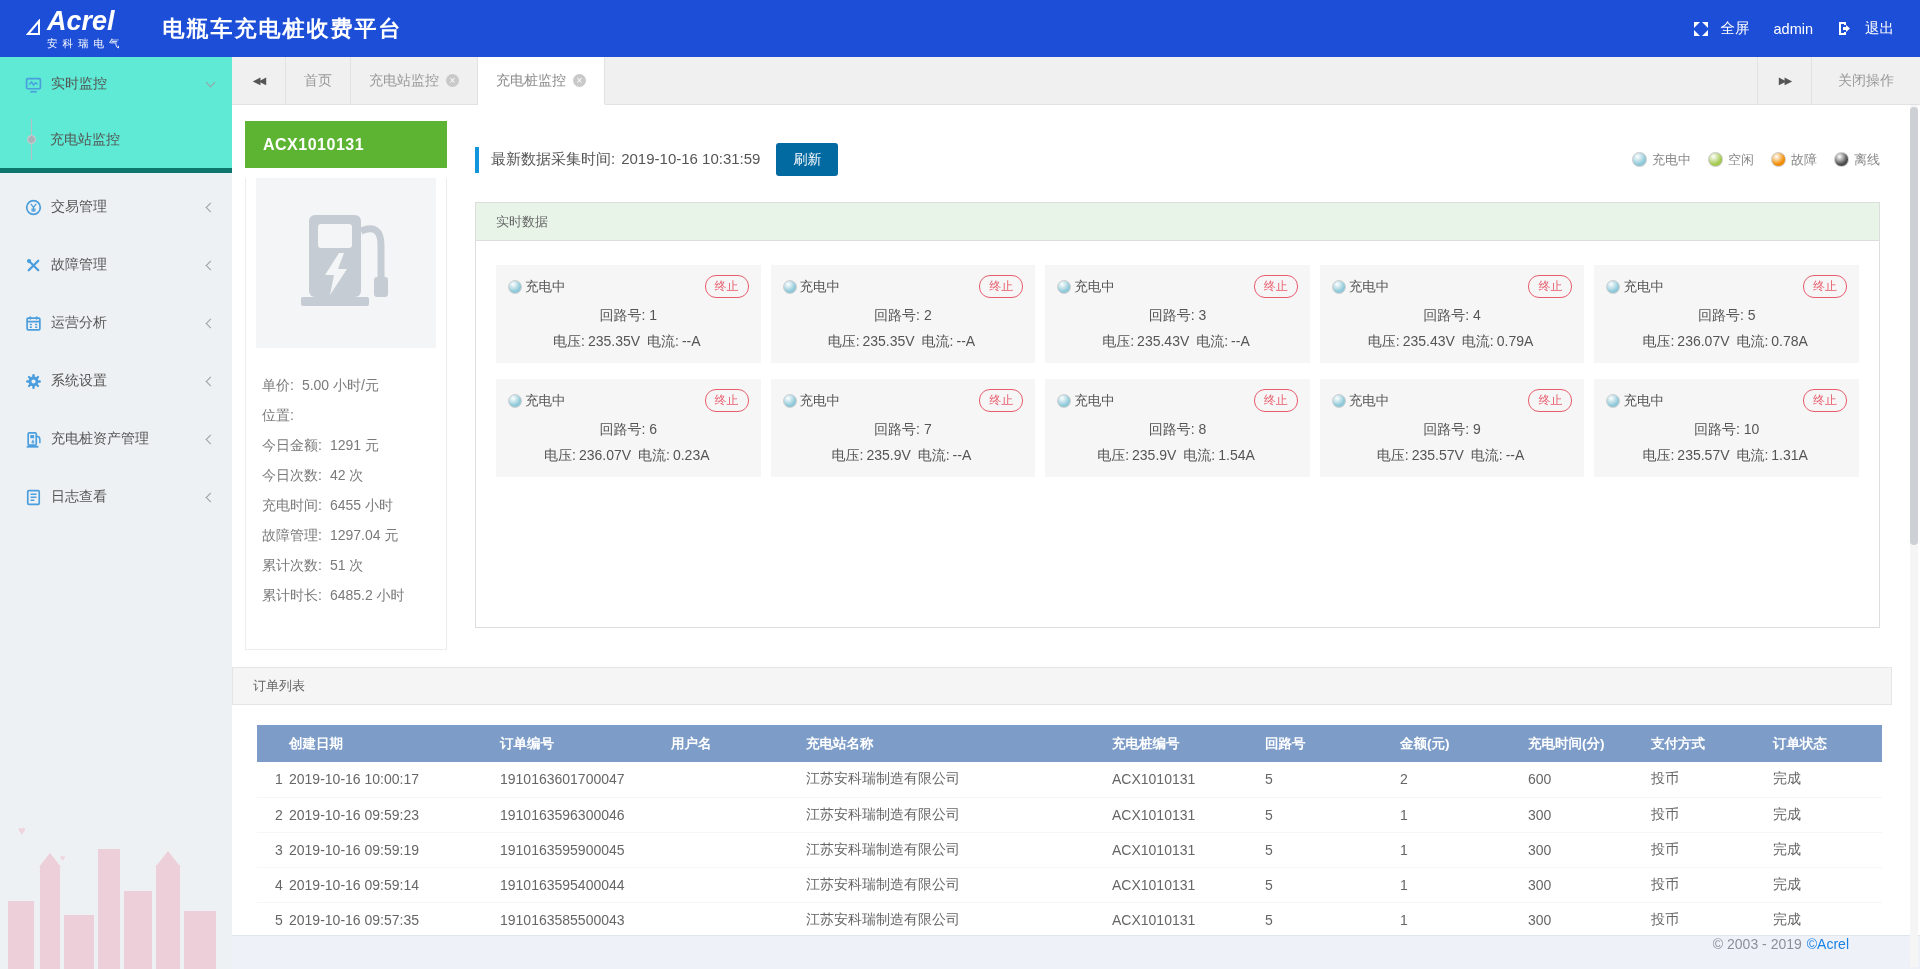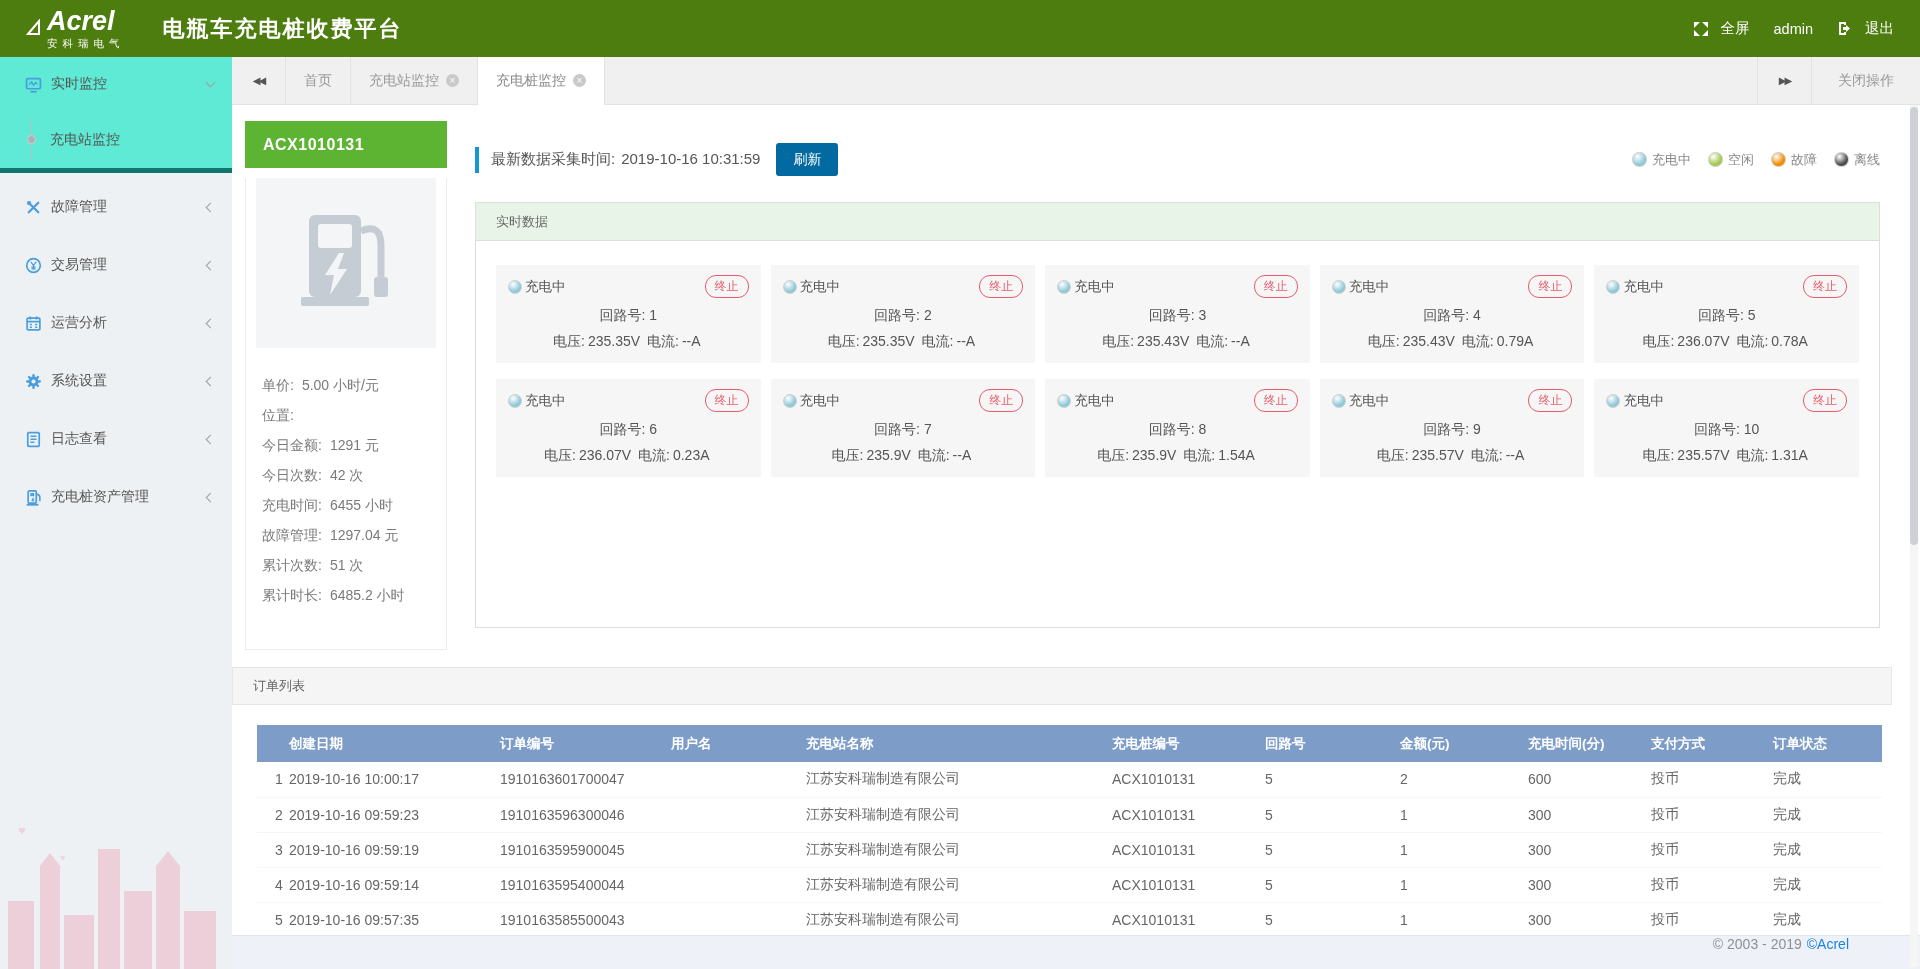--- a/index.html
+++ b/index.html
@@ -1,20 +1,20 @@
 <!DOCTYPE html>
 <html><head>
 <meta charset="utf-8">
 <style>
   * { margin:0; padding:0; box-sizing:border-box; }
   html,body { width:1920px; height:969px; overflow:hidden;
     font-family:"Liberation Sans","DejaVu Sans",sans-serif; background:#fff; }
 
   
-  .app-header { height:57px; background:#4d7c0f; display:flex; align-items:center; position:relative; }
+  .app-header { height:57px; background:#1d4ed8; display:flex; align-items:center; position:relative; }
   .logo { margin-left:26px; display:flex; align-items:flex-end; gap:6px; color:#fff; }
   .logo-flag { margin-bottom:14px; }
   .logo-text { line-height:1; }
   .logo-brand { font-size:27px; font-weight:bold; font-style:italic; letter-spacing:0; }
   .logo-sub { font-size:10.5px; letter-spacing:5px; margin-top:3px; white-space:nowrap; }
   .app-title { color:#fff; font-size:22px; font-weight:bold; letter-spacing:2px; margin-left:38px; }
   .header-right { position:absolute; right:26px; top:0; height:57px; display:flex; align-items:center; gap:24px; color:#fff; font-size:14.5px; }
   .hbtn { display:flex; align-items:center; gap:12px; cursor:pointer; }
 
   
@@ -174,35 +174,35 @@
             <span class="dot"></span>
           </span>
         <span class="lbl">充电站监控</span>
       </div>
     </div>
 
     <div class="side-plain">
       <div class="side-group">
         <span class="icon16">
           <svg width="17" height="17" viewBox="0 0 16 16">
+            <circle cx="8" cy="8" r="6.4" fill="none" stroke="#4a9ede" stroke-width="1.6"></circle>
+            <path d="M5.5 4.5 L8 8 L10.5 4.5 M8 8 v4 M6 9.5 h4 M6 11.2 h4" fill="none" stroke="#4a9ede" stroke-width="1.2"></path>
+          </svg>
+        </span>
+        <span class="lbl">交易管理</span>
+        <span class="chev left"></span>
+      </div>
+      <div class="side-group">
+        <span class="icon16">
+          <svg width="17" height="17" viewBox="0 0 16 16">
             <path d="M3.5 12.5 L12.5 3.5 M3.5 3.5 L12.5 12.5" stroke="#4a9ede" stroke-width="2.1" stroke-linecap="round"></path>
             <circle cx="3.8" cy="3.8" r="2" fill="#4a9ede"></circle>
           </svg>
         </span>
         <span class="lbl">故障管理</span>
-        <span class="chev left"></span>
-      </div>
-      <div class="side-group">
-        <span class="icon16">
-          <svg width="17" height="17" viewBox="0 0 16 16">
-            <circle cx="8" cy="8" r="6.4" fill="none" stroke="#4a9ede" stroke-width="1.6"></circle>
-            <path d="M5.5 4.5 L8 8 L10.5 4.5 M8 8 v4 M6 9.5 h4 M6 11.2 h4" fill="none" stroke="#4a9ede" stroke-width="1.2"></path>
-          </svg>
-        </span>
-        <span class="lbl">交易管理</span>
         <span class="chev left"></span>
       </div>
       <div class="side-group">
         <span class="icon16">
           <svg width="17" height="17" viewBox="0 0 16 16">
             <rect x="2" y="3" width="12" height="11" rx="1" fill="none" stroke="#4a9ede" stroke-width="1.6"></rect>
             <path d="M2 6.2 h12 M5 1.4 v2.8 M11 1.4 v2.8" stroke="#4a9ede" stroke-width="1.6"></path>
             <path d="M4.5 9 h2 M9.5 9 h2 M4.5 11.5 h2 M9.5 11.5 h2" stroke="#4a9ede" stroke-width="1.3"></path>
           </svg>
         </span>
@@ -219,38 +219,38 @@
             <circle cx="8" cy="8" r="4.6"></circle>
             <circle cx="8" cy="8" r="1.9" fill="#eef1f3"></circle>
           </svg>
         </span>
         <span class="lbl">系统设置</span>
         <span class="chev left"></span>
       </div>
       <div class="side-group">
         <span class="icon16">
           <svg width="17" height="17" viewBox="0 0 16 16">
-            <rect x="2.6" y="1.6" width="10.8" height="12.8" rx="1" fill="none" stroke="#4a9ede" stroke-width="1.6"></rect>
-            <path d="M5.2 5 h5.6 M5.2 7.8 h5.6 M5.2 10.6 h3.6" stroke="#4a9ede" stroke-width="1.3"></path>
-          </svg>
-        </span>
-        <span class="lbl">日志查看</span>
-        <span class="chev left"></span>
-      </div>
-      <div class="side-group">
-        <span class="icon16">
-          <svg width="17" height="17" viewBox="0 0 16 16">
             <rect x="3" y="1.8" width="7.6" height="11.4" rx="1" fill="none" stroke="#4a9ede" stroke-width="1.6"></rect>
             <rect x="5" y="3.8" width="3.6" height="3" fill="#4a9ede"></rect>
             <path d="M11 5 q3 .2 3 3 v3.5" fill="none" stroke="#4a9ede" stroke-width="1.4"></path>
             <path d="M1.6 14.8 h11" stroke="#4a9ede" stroke-width="1.8"></path>
             <path d="M7.3 8.2 L5.8 11 h1.6 l-.5 2.2 2.3-3.4 h-1.6 l.8-1.6 Z" fill="#4a9ede"></path>
           </svg>
         </span>
         <span class="lbl">充电桩资产管理</span>
+        <span class="chev left"></span>
+      </div>
+      <div class="side-group">
+        <span class="icon16">
+          <svg width="17" height="17" viewBox="0 0 16 16">
+            <rect x="2.6" y="1.6" width="10.8" height="12.8" rx="1" fill="none" stroke="#4a9ede" stroke-width="1.6"></rect>
+            <path d="M5.2 5 h5.6 M5.2 7.8 h5.6 M5.2 10.6 h3.6" stroke="#4a9ede" stroke-width="1.3"></path>
+          </svg>
+        </span>
+        <span class="lbl">日志查看</span>
         <span class="chev left"></span>
       </div>
     </div>
 
     <div class="decor">
       <span class="heart" style="left:18px; top:4px; font-size:13px;">♥</span>
       <span class="heart" style="left:60px; top:34px; font-size:9px;">♥</span>
       <span class="heart" style="left:168px; top:52px; font-size:11px;">♥</span>
       <div class="b" style="left:8px;   width:26px; height:68px;"></div>
       <div class="b" style="left:40px;  width:20px; height:102px;"></div>

